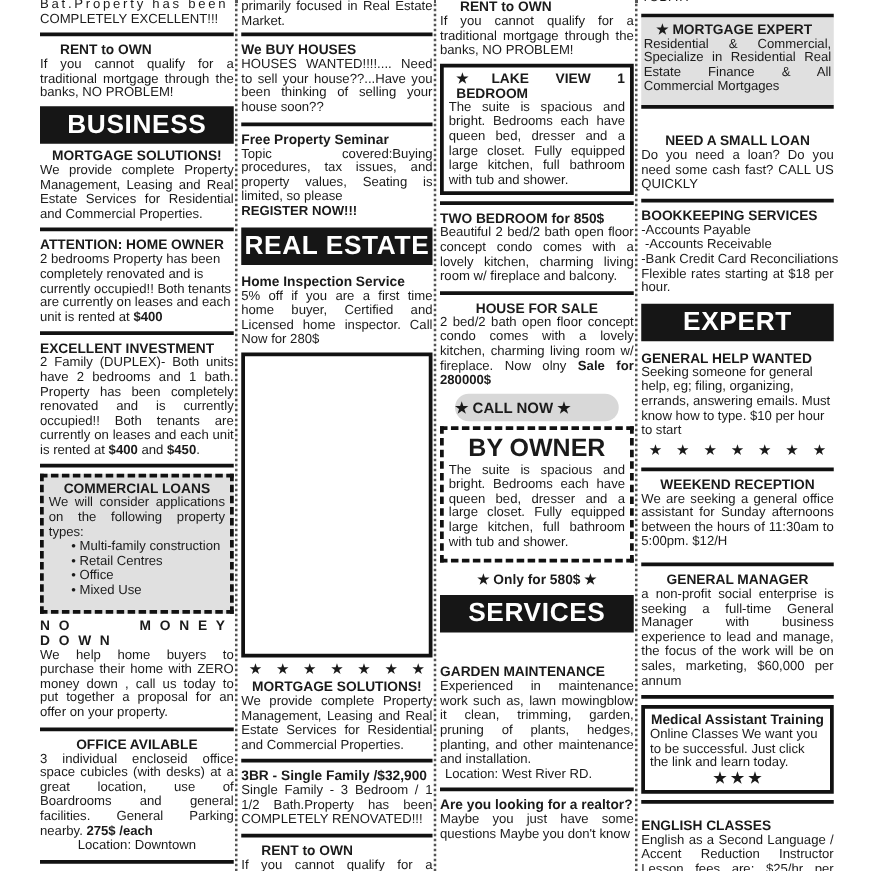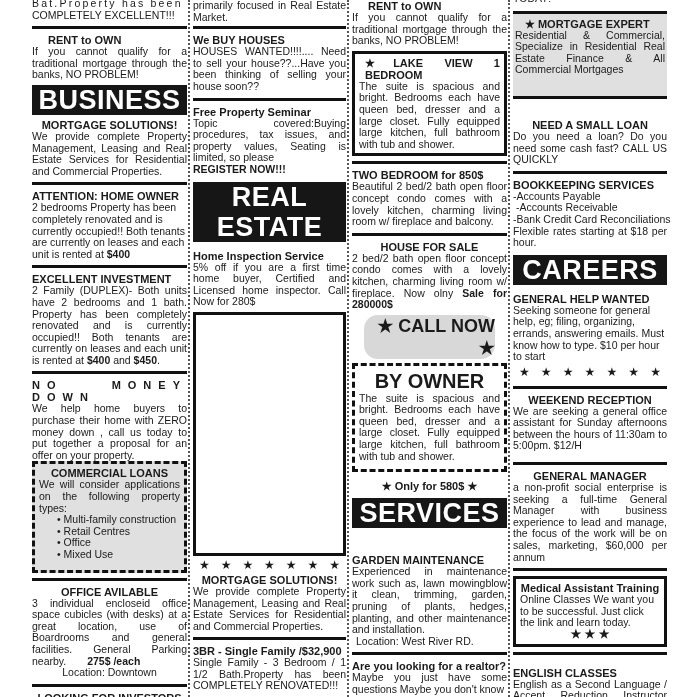--- a/index.html
+++ b/index.html
@@ -7,32 +7,32 @@
   .col { position: absolute; top: 0; }
   #c1 { left: 32px; width: 155px; }
   #c2 { left: 193px; width: 153px; }
   #c3 { left: 352px; width: 155px; }
   #c4 { left: 513px; width: 154px; }
   .vdots { position: absolute; top: 0; bottom: 0; width: 2px; border-left: 2px dotted #555; }
   .ad { font-size: 10.5px; line-height: 11.6px; text-align: justify; }
   .ttl { font-weight: bold; font-size: 11px; line-height: 12px; }
   .ttl.center { text-align: center; }
   .rule { height: 3px; background: #111; margin: 5px 0 5px 0; }
-  .section { background: #161616; color: #fff; font-weight: bold; text-align: center; font-size: 27px; line-height: 30px; letter-spacing: 0.5px; margin: 4px 0 4px 0; }
+  .section { background: #161616; color: #fff; font-weight: bold; text-align: center; font-size: 21px; line-height: 30px; letter-spacing: 0.5px; margin: 4px 0 4px 0; }
   .center { text-align: center; }
   .bold { font-weight: bold; }
   .stars { display: flex; justify-content: space-between; font-size: 12px; padding: 2px 6px; }
   .boxsolid { border: 3px solid #111; padding: 3px 4px; }
   .boxdash { border: 3px dashed #111; padding: 3px 4px; }
   .gray { background: #e0e0e0; }
   .spaced { letter-spacing: 2.2px; }
   .wide { letter-spacing: 7px; }
   ul.dots { list-style: none; margin: 0; padding: 0 0 0 18px; }
   ul.dots li::before { content: "• "; }
-  .pill { background: #d8d8d8; border-radius: 14px; text-align: right; font-weight: bold; font-size: 18px; line-height: 22px; margin: 4px 12px; }
+  .pill { background: #d8d8d8; border-radius: 14px; text-align: left; font-weight: bold; font-size: 12px; line-height: 22px; margin: 4px 12px; }
   .byowner { font-weight: bold; font-size: 20px; text-align: center; line-height: 24px; }
   .emptybox { border: 3px solid #111; height: 238px; margin-top: 4px; }
 </style>
 </head>
 <body>
 
 <div class="vdots" style="left:188px"></div>
 <div class="vdots" style="left:347px"></div>
 <div class="vdots" style="left:508px"></div>
 
@@ -55,39 +55,39 @@
   <div class="ad">
     <div class="ttl">ATTENTION: HOME OWNER</div>
     <div style="text-align:left"><span>2 bedrooms Property has been completely renovated and is currently occupied!! Both tenants are currently on leases and each unit is rented at</span> <b>$400</b></div>
   </div>
   <div class="rule"></div>
   <div class="ad">
     <div class="ttl">EXCELLENT INVESTMENT</div>
     <div><span>2 Family (DUPLEX)- Both units have 2 bedrooms and 1 bath. Property has been completely renovated and is currently occupied!! Both tenants are currently on leases and each unit is rented at</span> <b>$400</b> <span>and</span> <b>$450</b><span>.</span></div>
   </div>
   <div class="rule"></div>
-  <div class="ad" style="margin-top:4px">
-    <div class="ttl wide">NO MONEY DOWN</div>
-    <div>We help home buyers to purchase their home with ZERO money down , call us today to put together a proposal for an offer on your property.</div>
-  </div>
   <div class="ad boxdash gray">
     <div class="ttl center">COMMERCIAL LOANS</div>
     <div>We will consider applications on the following property types:</div>
     <ul class="dots">
       <li>Multi-family construction</li>
       <li>Retail Centres</li>
       <li>Office</li>
       <li>Mixed Use</li>
     </ul>
     <div style="height:6px"></div>
   </div>
+  <div class="ad" style="margin-top:4px">
+    <div class="ttl wide">NO MONEY DOWN</div>
+    <div>We help home buyers to purchase their home with ZERO money down , call us today to put together a proposal for an offer on your property.</div>
+  </div>
   <div class="rule"></div>
   <div class="ad">
     <div class="ttl center">OFFICE AVILABLE</div>
-    <div><span>3 individual encloseid office space cubicles (with desks) at a great location, use of Boardrooms and general facilities. General Parking nearby.</span> <b style="margin-left:18px">275$ /each</b></div>
+    <div><span>3 individual encloseid office space cubicles (with desks) at a great location, use of Boardrooms and general facilities. General Parking nearby.</span> <b style="">275$ /each</b></div>
     <div class="center">Location: Downtown</div>
   </div>
   <div class="rule"></div>
   <div class="ad">
     <div class="ttl center">LOOKING FOR INVESTORS</div>
 
   </div>
 </div>
 
 <div class="col" id="c2">
@@ -171,38 +171,38 @@
   <div class="ad">
     <div class="ttl">Are you looking for a realtor?</div>
     <div>Maybe you just have some questions Maybe you don't know</div>
 
   </div>
 </div>
 
 <div class="col" id="c4">
   <div class="ad" style="margin-top:-7px">TODAY!</div>
   <div class="rule" style="margin-top:6px;margin-bottom:0"></div>
-  <div class="ad gray" style="padding:4px 2px 20px 2px">
+  <div class="ad gray" style="padding:4px 2px 8px 2px">
     <div class="ttl" style="padding-left:10px">★ MORTGAGE EXPERT</div>
     <div>Residential &amp; Commercial, Specialize in Residential Real Estate Finance &amp; All Commercial Mortgages</div>
   </div>
   <div class="rule" style="margin-top:0"></div>
   <div class="ad" style="margin-top:20px">
     <div class="ttl center">NEED A SMALL LOAN</div>
     <div>Do you need a loan? Do you need some cash fast? CALL US QUICKLY</div>
   </div>
   <div class="rule"></div>
   <div class="ad">
     <div class="ttl">BOOKKEEPING SERVICES</div>
     <div style="white-space:pre">-Accounts Payable</div>
     <div style="white-space:pre"> -Accounts Receivable</div>
     <div style="white-space:pre">-Bank Credit Card Reconciliations</div>
     <div>Flexible rates starting at $18 per hour.</div>
   </div>
-  <div class="section" style="margin-top:6px">CAREERS</div>
+  <div class="section" style="margin-top:6px">EXPERT</div>
   <div class="ad" style="margin-top:8px">
     <div class="ttl">GENERAL HELP WANTED</div>
     <div style="text-align:left">Seeking someone for general help, eg; filing, organizing, errands, answering emails. Must know how to type.   $10 per hour to start</div>
   </div>
   <div class="stars">
     <span>★</span>
     <span>★</span>
     <span>★</span>
     <span>★</span>
     <span>★</span>

